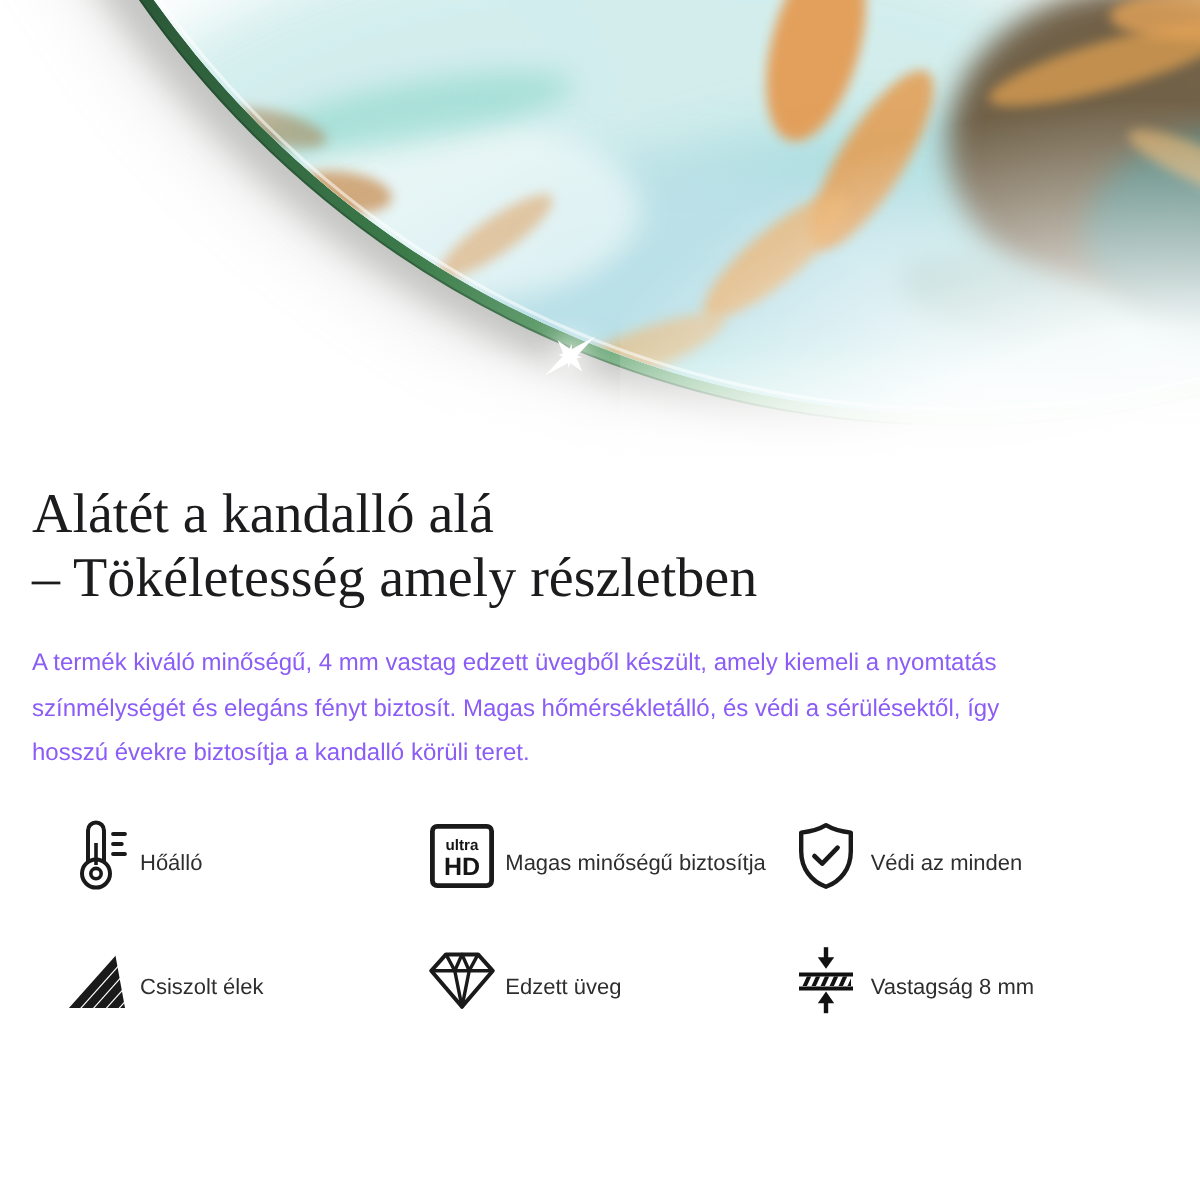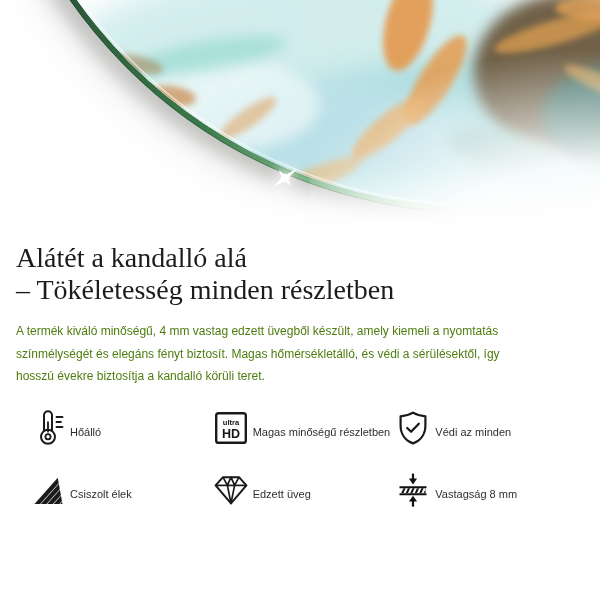--- a/index.html
+++ b/index.html
@@ -11,21 +11,21 @@
   .hero{height:238px;position:relative;overflow:hidden;background:#ffffff;}
   .hero svg{display:block;}
   .content{padding:0 16px;}
   .page-title{
     margin:4px 0 0;
     font-family:"Liberation Serif","DejaVu Serif",serif;
     font-weight:400;font-size:28px;line-height:32px;color:#1c1c1e;
   }
   .description{
     margin:14px 0 0;width:545px;
-    font-size:12px;line-height:22.5px;color:#4d7c0f;
+    font-size:12px;line-height:22.5px;color:#8b5cf6;
     white-space:pre-line;
   }
   .features{
     display:grid;grid-template-columns:repeat(3,1fr);
     row-gap:18px;margin:18px 10px 0;
   }
   .feature{display:flex;flex-direction:row;align-items:center;}
   .feature .icon{width:44px;height:44px;display:flex;align-items:center;justify-content:center;}
   .feature .label{margin-top:10px;font-size:11px;line-height:13px;color:#2e2e2e;text-align:center;}
 </style>
@@ -112,21 +112,21 @@
 
     <g>
       <circle cx="285" cy="178" r="9" fill="#ffffff" opacity="0.85" filter="url(#blurM)"></circle>
       <path transform="translate(285 178) rotate(-38)" fill="#ffffff" d="M0 -10 L2.2 -2.2 L16 0 L2.2 2.2 L0 10 L-2.2 2.2 L-16 0 L-2.2 -2.2 Z"></path>
       <path transform="translate(285 178) rotate(7)" fill="#ffffff" opacity="0.9" d="M0 -6 L1.4 -1.4 L6 0 L1.4 1.4 L0 6 L-1.4 1.4 L-6 0 L-1.4 -1.4 Z"></path>
     </g>
   </svg>
 </div>
 
 <div class="content">
-  <h1 class="page-title"><span>Alátét a kandalló alá</span><br><span>– Tökéletesség minden részletben</span></h1>
+  <h1 class="page-title"><span>Alátét a kandalló alá</span><br><span>– Tökéletesség amely részletben</span></h1>
 
   <p class="description">A termék kiváló minőségű, 4 mm vastag edzett üvegből készült, amely kiemeli a nyomtatás
 színmélységét és elegáns fényt biztosít. Magas hőmérsékletálló, és védi a sérülésektől, így
 hosszú évekre biztosítja a kandalló körüli teret.</p>
 
   <div class="features">
       <div class="feature">
     <span class="icon">
           <svg viewBox="0 0 40 40" width="40" height="40" fill="none" stroke="#1a1a1a">
             <path d="M16 23.2 V7.2 A4 4 0 0 1 24 7.2 V23.2" stroke-width="2"></path>
@@ -139,21 +139,21 @@
     <span class="label">Hőálló</span>
   </div>
       <div class="feature">
     <span class="icon">
           <svg viewBox="0 0 40 40" width="40" height="40">
             <rect x="5.2" y="5.2" width="29.6" height="29.6" rx="2.4" fill="none" stroke="#1a1a1a" stroke-width="2.4"></rect>
             <text x="20" y="16.8" text-anchor="middle" font-family="Liberation Sans, sans-serif" font-size="7.6" font-weight="700" fill="#151515">ultra</text>
             <text x="20" y="29.5" text-anchor="middle" font-family="Liberation Sans, sans-serif" font-size="12.5" font-weight="700" fill="#151515">HD</text>
           </svg>
         </span>
-    <span class="label">Magas minőségű részletben</span>
+    <span class="label">Magas minőségű biztosítja</span>
   </div>
       <div class="feature">
     <span class="icon">
           <svg viewBox="0 0 40 40" width="40" height="40" fill="none" stroke="#1a1a1a">
             <path d="M20 4.6 C23.8 6.9 28.3 7.9 32.4 8.3 V17.6 C32.4 26.4 27.2 32.8 20 35.4 C12.8 32.8 7.6 26.4 7.6 17.6 V8.3 C11.7 7.9 16.2 6.9 20 4.6 Z" stroke-width="2.2" stroke-linejoin="round"></path>
             <path d="M14.2 20 L18.1 23.8 L25.8 15.8" stroke-width="2.3" stroke-linecap="round" stroke-linejoin="round"></path>
           </svg>
         </span>
     <span class="label">Védi az minden</span>
   </div>

